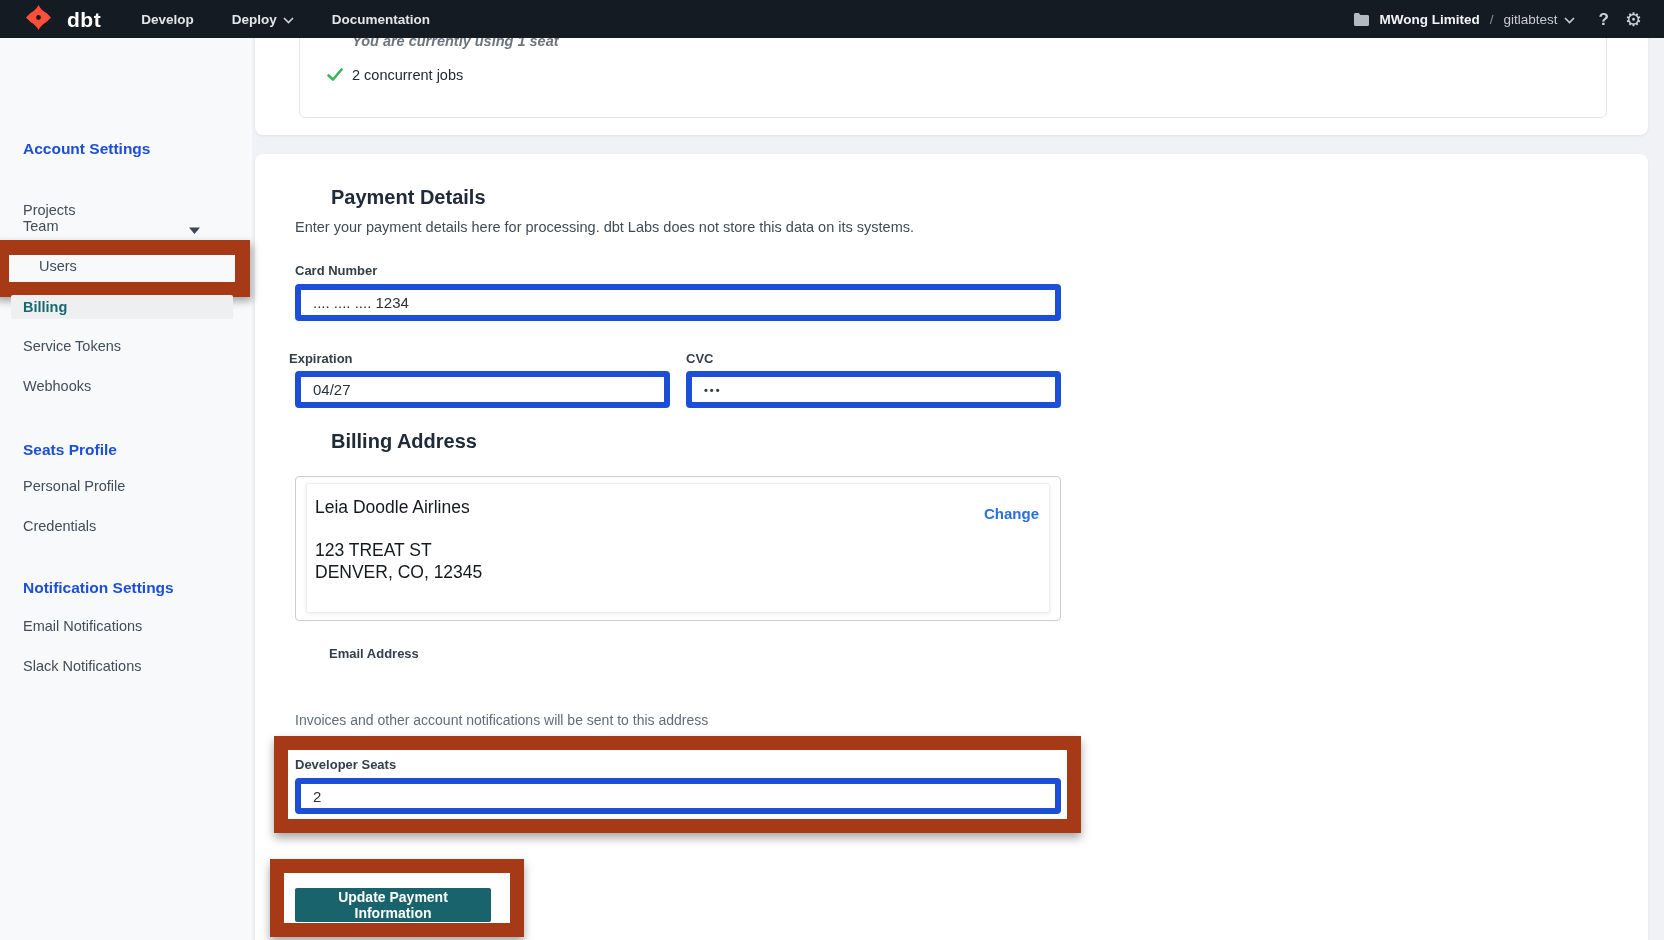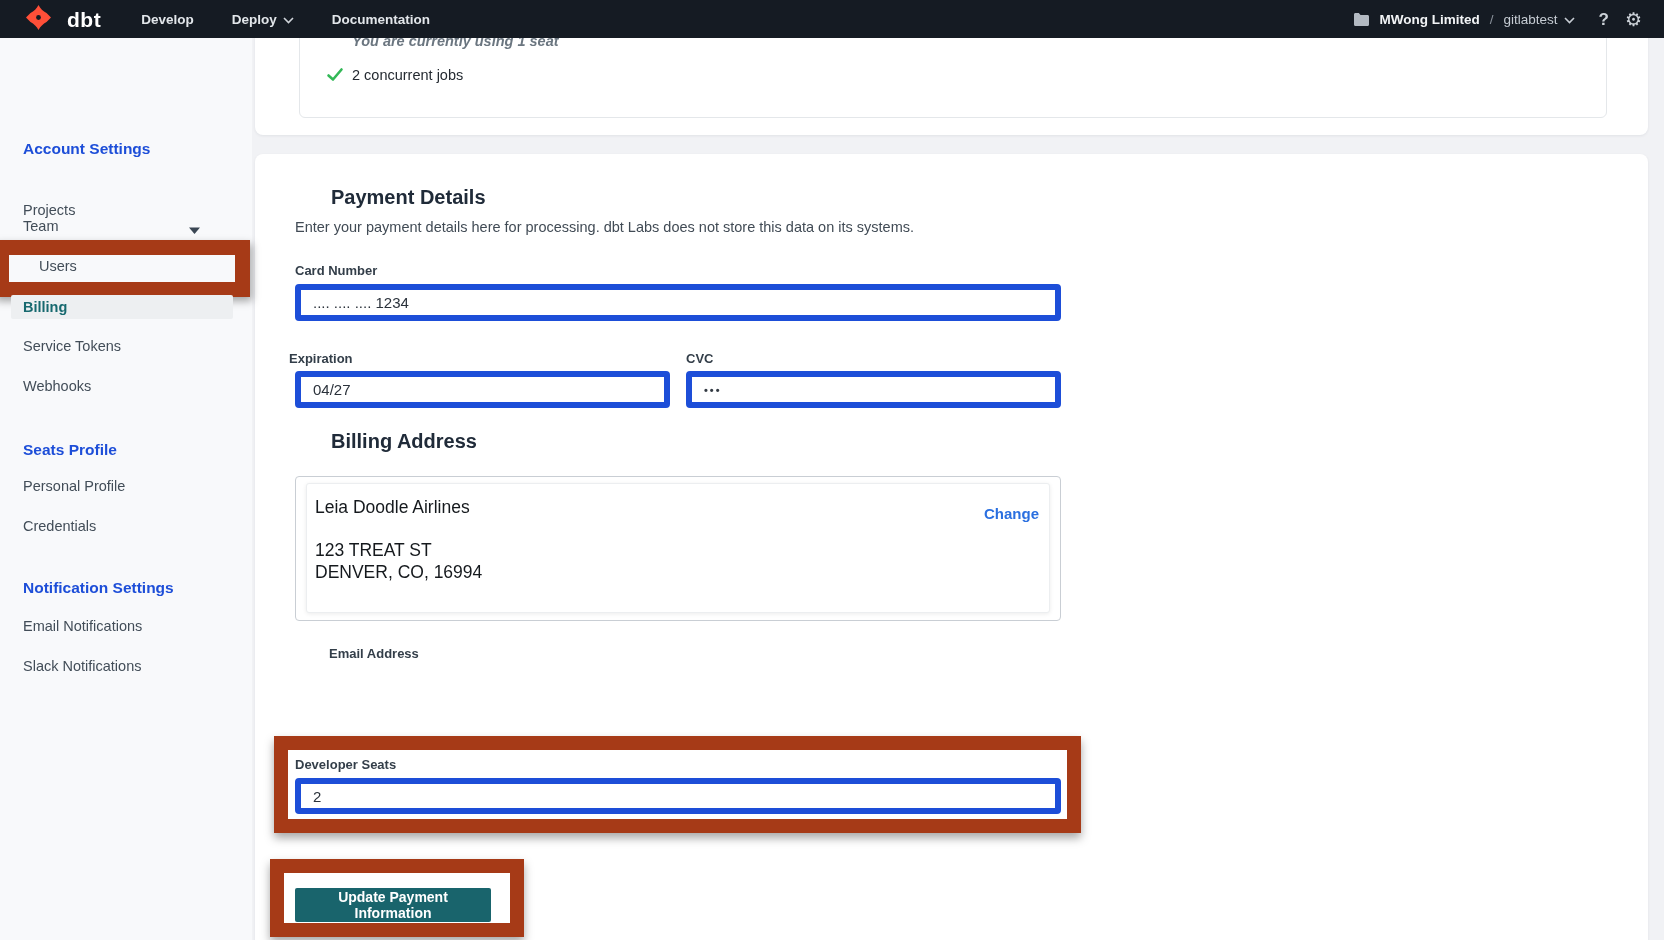--- a/index.html
+++ b/index.html
@@ -88,23 +88,24 @@
 
   <div class="lbl" style="left:686px;top:352px;">CVC</div>
   <input class="inp inp-cvc" style="left: 686px; top: 371px; width: 375px;" readonly="" value="•••">
 
   <div class="h2" style="left:295px;top:430px;">Billing Address</div>
   <div class="addr-outer"></div>
   <div class="addr-inner"></div>
   <div class="addr-name">Leia Doodle Airlines</div>
   <div class="change-link">Change</div>
   <div class="addr-line1">123 TREAT ST</div>
-  <div class="addr-line2">DENVER, CO, 16994</div>
+  <div class="addr-line2">DENVER, CO, 12345</div>
 
   <div class="lbl" style="left:293px;top:647px;margin-left:36px;">Email Address</div>
+  <div class="helper" style="left:295px;top:712px;">Invoices and other account notifications will be sent to this address</div>
 
   <div class="lbl" style="left:295px;top:758px;z-index:11;">Developer Seats</div>
   <input class="inp" style="left: 295px; top: 778px; width: 766px; height: 36px; z-index: 11;" readonly="" value="2">
 
   <button class="btn-primary">Update Payment Information</button>
 
   <div class="ann ann-billing" style="left:-6px;top:240px;width:256px;height:57px;"></div>
   <div class="ann" style="left:274px;top:736px;width:807px;height:97px;"></div>
   <div class="ann" style="left:270px;top:859px;width:254px;height:78px;"></div>
 

